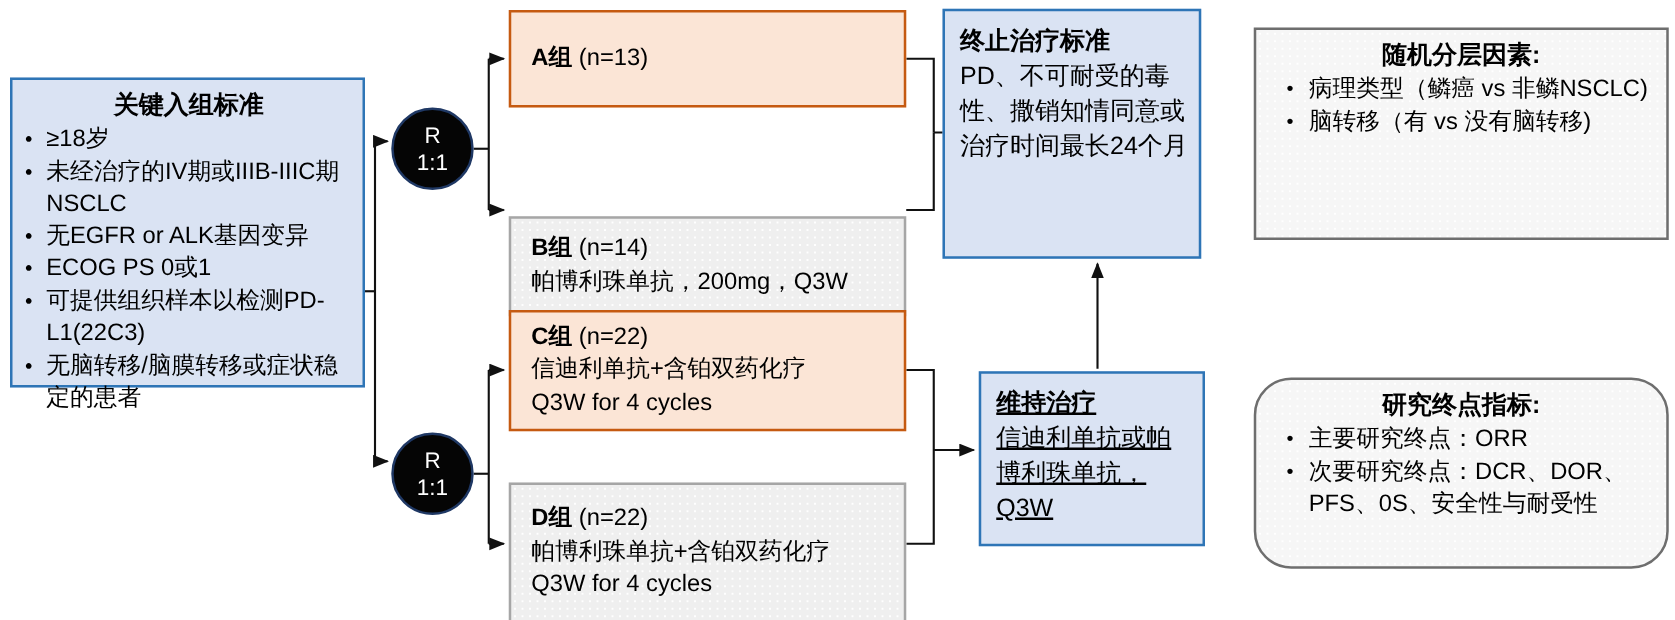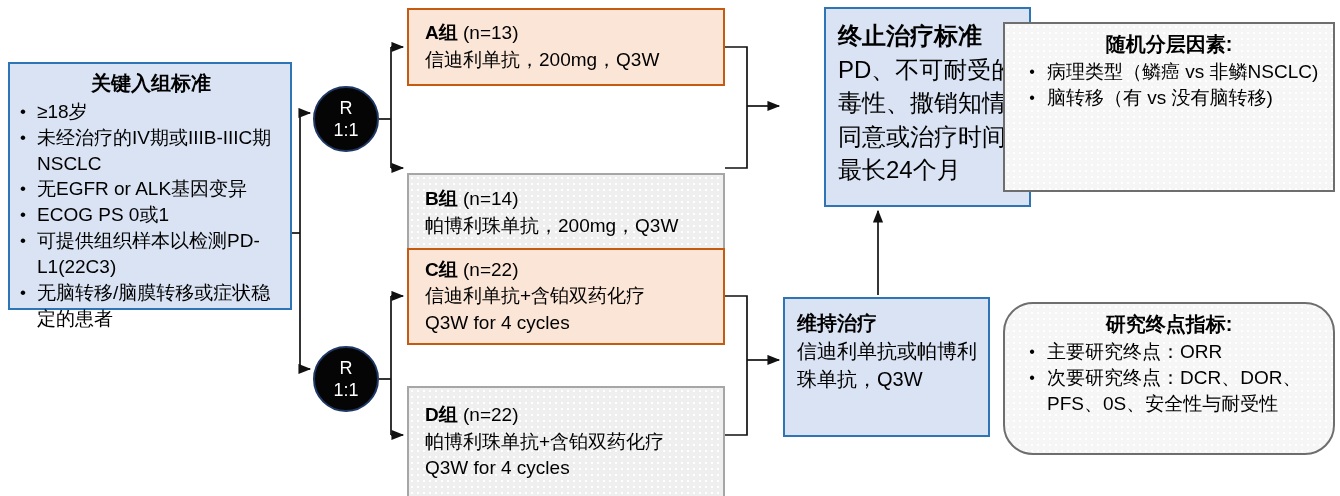--- a/index.html
+++ b/index.html
@@ -54,22 +54,22 @@
     display:flex;flex-direction:column;justify-content:center;
     font-size:19px;line-height:1.4;
   }
   .arm .ttl b{font-weight:bold;}
   .arm-a{left:407px;top:8px;height:78px;}
   .arm-b{left:407px;top:128px;height:80px;margin-top:45px;}
   .arm-c{left:407px;top:248px;height:97px;}
   .arm-d{left:407px;top:386px;height:112px;}
 
   
-  .stop{left:824px;top:7px;width:207px;height:200px;padding:10px 8px 6px 12px;font-size:24px;line-height:1.4;}
-  .maint{left:783px;top:297px;width:207px;height:140px;padding:10px 8px 6px 12px;font-size:20px;line-height:1.4;}
+  .stop{left:754px;top:7px;width:207px;height:200px;padding:10px 8px 6px 12px;font-size:20px;line-height:1.4;}
+  .maint{left:783px;top:297px;width:181px;height:140px;padding:10px 8px 6px 12px;font-size:20px;line-height:1.4;text-decoration:underline;}
   .btitle{font-weight:bold;}
 
   
   .info{padding:7px 12px 4px 12px;font-size:20px;line-height:1.36;}
   .info .title{font-weight:bold;text-align:center;margin-bottom:1px;}
   .info .bullet-row .marker{flex:0 0 30px;text-align:center;font-size:16px;padding-top:2px;}
   .strat{left:1003px;top:22px;width:332px;height:170px;}
   .endp{left:1003px;top:302px;width:332px;height:153px;border-radius:30px;}
 
   
@@ -144,21 +144,20 @@
   <span>R</span>
   <span>1:1</span>
 </div>
 <div class="abs rcircle r2">
   <span>R</span>
   <span>1:1</span>
 </div>
 
 <div class="abs box-orange arm arm-a">
   <div class="ttl"><b>A组</b><span> (n=13)</span></div>
-  <div>信迪利单抗，200mg，Q3W</div>
 </div>
 
 <div class="abs box-gray arm arm-b">
   <div class="ttl"><b>B组</b><span> (n=14)</span></div>
   <div>帕博利珠单抗，200mg，Q3W</div>
 </div>
 
 <div class="abs box-orange arm arm-c">
   <div class="ttl"><b>C组</b><span> (n=22)</span></div>
   <div>信迪利单抗+含铂双药化疗</div>

